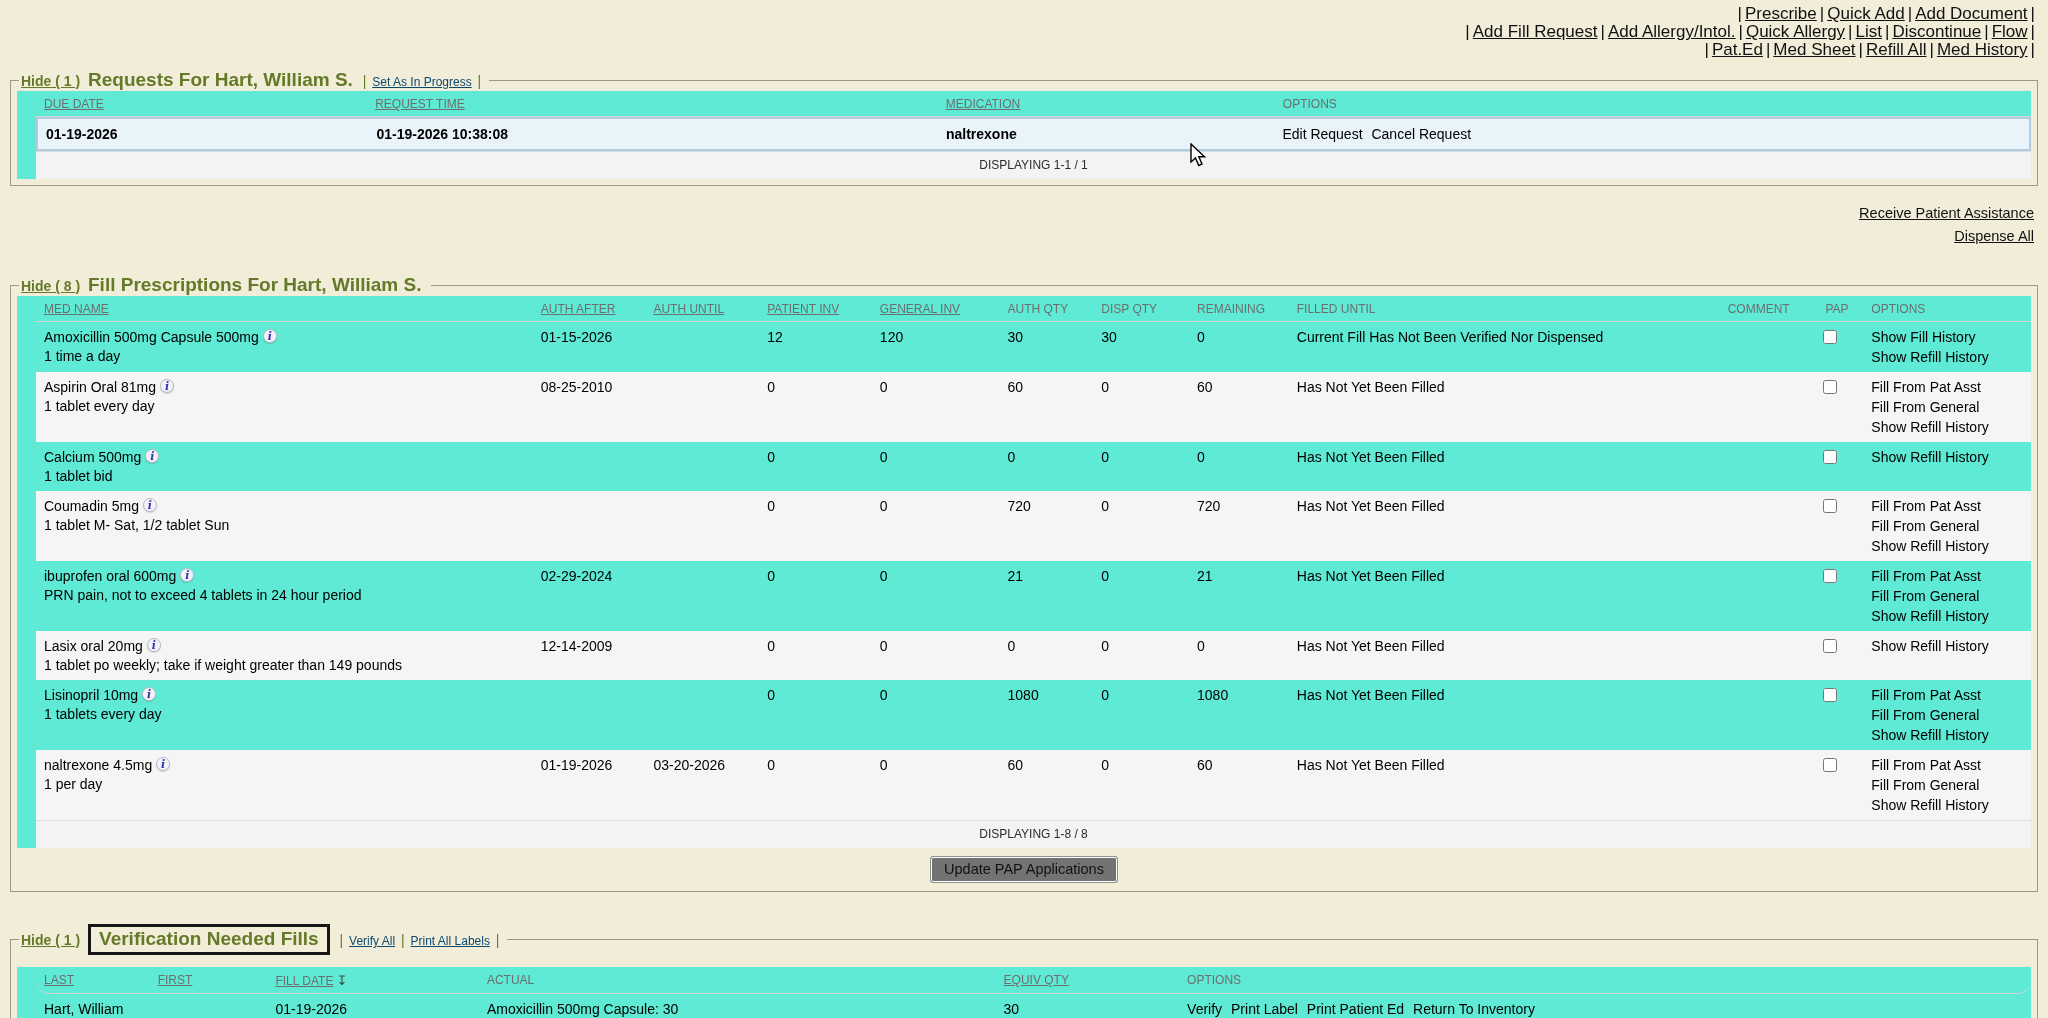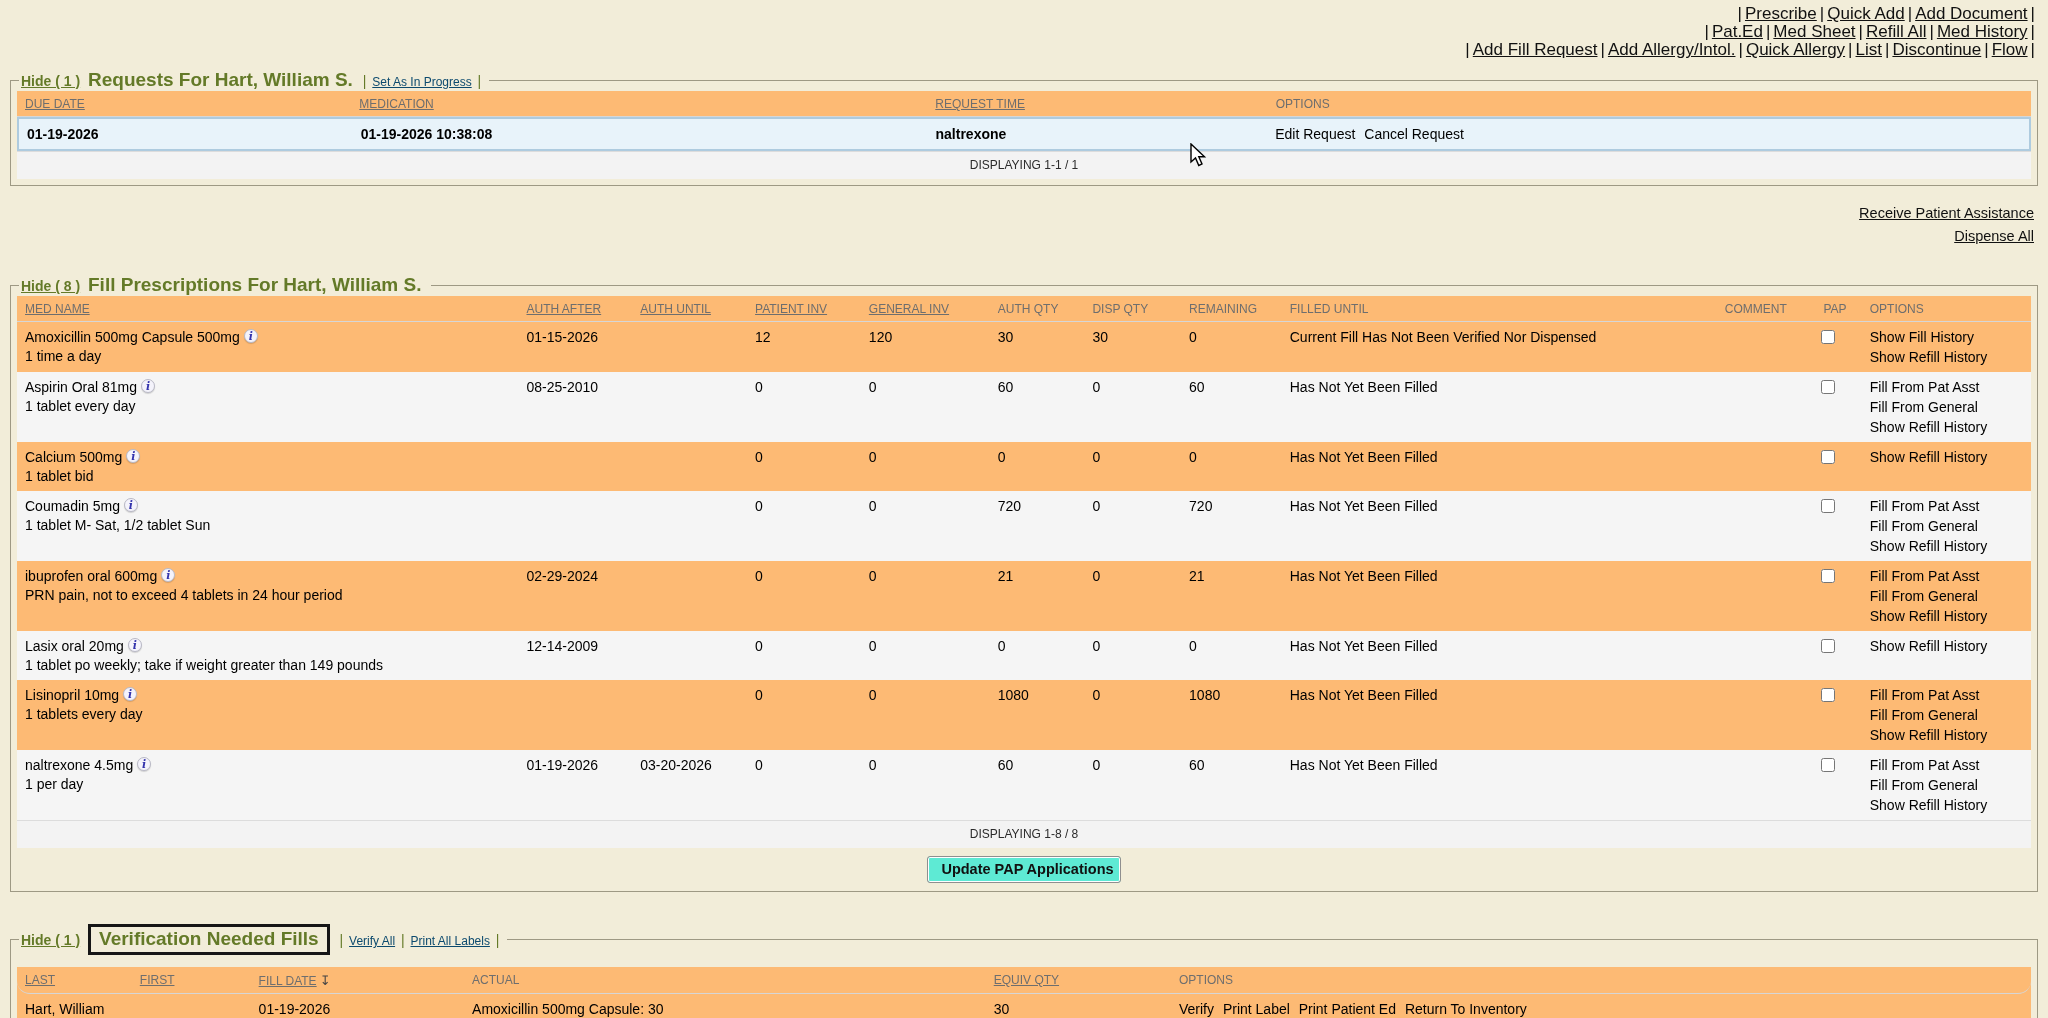--- a/index.html
+++ b/index.html
@@ -28,21 +28,21 @@
     padding: 0 6px 0 2px;
     margin-left: 2px;
     white-space: nowrap;
   }
   .hide-link { color: #647a28; font-weight: bold; text-decoration: underline; font-size: 14px; }
   .sec-title { color: #647a28; font-weight: bold; font-size: 19px; margin: 12px 4px; }
   .sec-title.boxed { border: 3px solid #161616; padding: 1px 8px 2px 8px; display: inline-block; }
   .sec-action { color: #0c4a6e; text-decoration: underline; font-size: 12px; }
   .sec-pipe { color: #647a28; font-size: 14px; margin: 0 2px; }
 
-  .tbl { background: #fdba74; width: 100%; }
+  .tbl { background: #5eead4; width: 100%; padding-left: 19px; }
   .grid-row { display: grid; align-items: start; }
   .t1 .grid-row { grid-template-columns: 16.6% 28.6% 16.9% 1fr; }
   .t2 .grid-row { grid-template-columns: 24.9% 5.65% 5.7% 5.65% 6.4% 4.7% 4.8% 5.0% 21.6% 4.9% 2.3% 1fr; }
   .t3 .grid-row { grid-template-columns: 5.7% 5.9% 10.6% 25.9% 9.2% 1fr; border-radius: 13px; }
   .cell { padding: 5px 6px 5px 8px; line-height: 20px; }
   .hdr .cell { color: #6e6e6e; font-size: 12px; padding-top: 6px; padding-bottom: 4px; line-height: 15px; }
   .hdr { border-bottom: 1px solid #d6d6d6; }
   .hdr .u { text-decoration: underline; cursor: pointer; }
   .displaying {
     background: #f3f3f3; border-top: 1px solid #dcdcdc;
@@ -67,63 +67,62 @@
   .optlines div { line-height: 20px; cursor: pointer; }
   .pap-cell { text-align: left; padding-left: 6px; }
   input.pap { width: 14px; height: 14px; margin-top: 3px; }
 
   .side-links { text-align: right; padding: 16px 14px 0 0; line-height: 23px; font-size: 14.5px; }
   .side-links a { display: block; text-decoration: underline; color: #111; margin-left: 27px; }
 
   .btn-row { text-align: center; padding: 8px 0 2px 0; }
   button.update-pap {
     font-family: "Liberation Sans", sans-serif; font-size: 14.5px;
-    background: #5eead4; border: 1px solid #8f8f8f; border-radius: 3px;
-    padding: 4px 6px 5px 13px; color: #111; cursor: pointer;
+    background: #737373; border: 1px solid #8f8f8f; border-radius: 3px;
+    padding: 4px 13px 5px 13px; color: #111; cursor: pointer;
     box-shadow: inset 0 0 0 1px #fff;
-    font-weight: bold;
   }
   .sort-ic { color: #444; font-size: 13px; margin-left: 3px; text-decoration: none; display: inline-block; }
 
   .gap1 { height: 10px; }
   .gap2 { height: 26px; }
   .gap3 { height: 20px; }
 
   .cursor { position: absolute; left: 1190px; top: 143px; z-index: 50; }
 </style>
 </head>
 <body>
 
 <div class="nav">
   <div>
     <span class="pipe">|</span><span><a>Prescribe</a><span class="pipe">|</span><a>Quick Add</a><span class="pipe">|</span><a>Add Document</a><span class="pipe">|</span></span>
   </div>
   <div>
+    <span class="pipe">|</span><span><a>Add Fill Request</a><span class="pipe">|</span><a>Add Allergy/Intol.</a><span class="pipe">|</span><a>Quick Allergy</a><span class="pipe">|</span><a>List</a><span class="pipe">|</span><a>Discontinue</a><span class="pipe">|</span><a>Flow</a><span class="pipe">|</span></span>
+  </div>
+  <div>
     <span class="pipe">|</span><span><a>Pat.Ed</a><span class="pipe">|</span><a>Med Sheet</a><span class="pipe">|</span><a>Refill All</a><span class="pipe">|</span><a>Med History</a><span class="pipe">|</span></span>
-  </div>
-  <div>
-    <span class="pipe">|</span><span><a>Add Fill Request</a><span class="pipe">|</span><a>Add Allergy/Intol.</a><span class="pipe">|</span><a>Quick Allergy</a><span class="pipe">|</span><a>List</a><span class="pipe">|</span><a>Discontinue</a><span class="pipe">|</span><a>Flow</a><span class="pipe">|</span></span>
   </div>
 </div>
 
 <div class="gap1"></div>
 
 <fieldset class="section">
   <legend>
     <a class="hide-link">Hide ( 1 )</a>
     <span class="sec-title">Requests For Hart, William S.</span>
     <span class="sec-pipe">|</span>
     <a class="sec-action">Set As In Progress</a>
     <span class="sec-pipe">|</span>
   </legend>
   <div class="tbl t1">
     <div class="grid-row hdr">
       <div class="cell u">DUE DATE</div>
+      <div class="cell u">REQUEST TIME</div>
       <div class="cell u">MEDICATION</div>
-      <div class="cell u">REQUEST TIME</div>
       <div class="cell">OPTIONS</div>
     </div>
     <div class="grid-row sel-row">
       <div class="cell">01-19-2026</div>
       <div class="cell">01-19-2026 10:38:08</div>
       <div class="cell">naltrexone</div>
       <div class="cell opt-inline">
         <a>Edit Request</a>
         <a>Cancel Request</a>
       </div>

